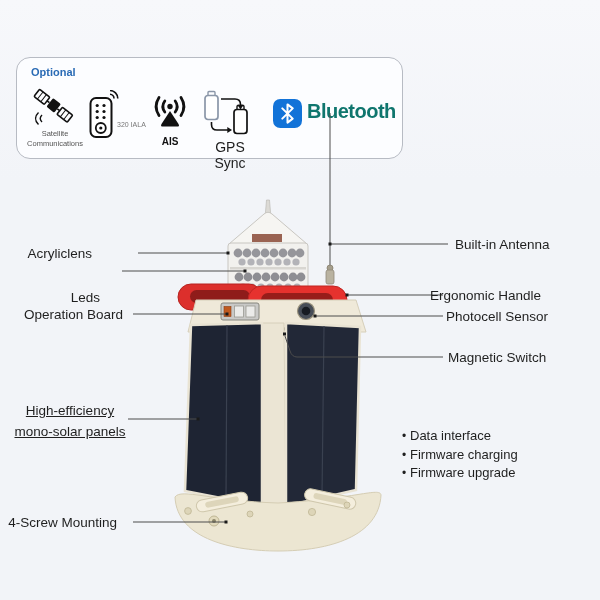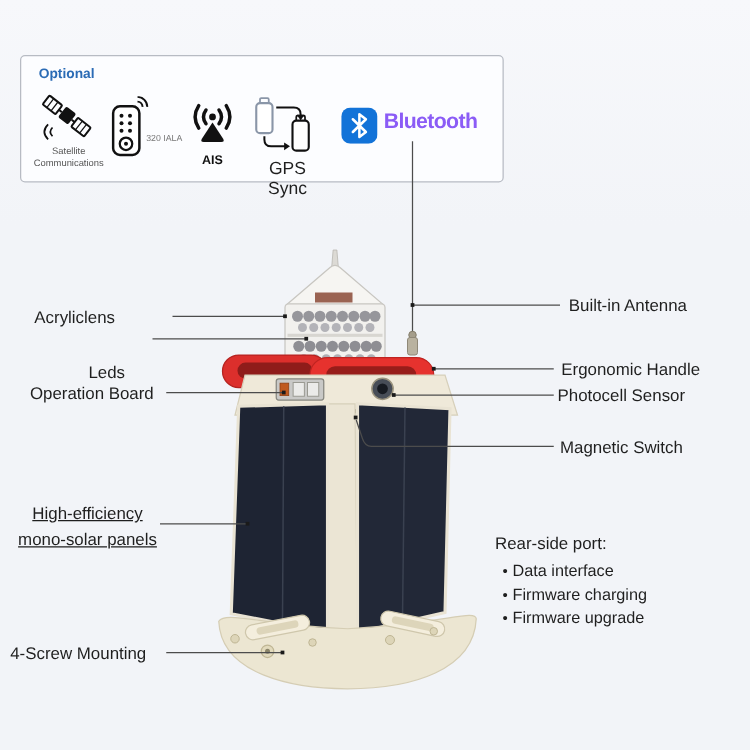--- a/index.html
+++ b/index.html
@@ -11,31 +11,31 @@
   *{margin:0;padding:0;box-sizing:border-box;}
   html,body{width:600px;height:600px;}
   body{
     font-family:"Liberation Sans","DejaVu Sans",sans-serif;
     background:linear-gradient(180deg,#f7f8fb 0%, var(--background,#f2f4f8) 30%);
     position:relative;overflow:hidden;color:var(--text-dark);
   }
   .canvas{position:absolute;inset:0;}
   
   .optional-box{
-    position:absolute;left:16px;top:44px;width:387px;height:102px;
-    background:#fcfdff;border:1px solid #b7bbc3;border-radius:4px;z-index:1;
+    position:absolute;left:16px;top:57px;width:387px;height:102px;
+    background:#fcfdff;border:1px solid #b7bbc3;border-radius:14px;z-index:1;
   }
   .optional-title{position:absolute;left:14px;top:8px;font-size:11px;font-weight:bold;color:var(--accent-blue);}
   .opt-item{position:absolute;}
   .opt-cap{color:#555;text-align:center;}
   .cap-sat{position:absolute;left:5px;top:71px;width:66px;font-size:7.5px;line-height:1.3;}
   .cap-remote{position:absolute;left:100px;top:63px;font-size:7px;color:#777;}
   .cap-ais{position:absolute;left:130px;top:78px;width:46px;font-size:10px;font-weight:bold;color:#111;text-align:center;}
   .cap-gps{position:absolute;left:191px;top:81px;width:44px;font-size:14px;text-align:center;}
-  .bt-word{position:absolute;left:290px;top:42px;font-size:17px;font-weight:bold;color:#8b5cf6;letter-spacing:-0.5px;}
+  .bt-word{position:absolute;left:290px;top:42px;font-size:20px;font-weight:bold;color:#0f766e;letter-spacing:-0.5px;}
   
   svg.scene{position:absolute;left:0;top:0;z-index:2;pointer-events:none;}
   .cl{stroke:var(--line-gray);stroke-width:1;fill:none;}
   .dot{fill:#1a1a1a;}
   
   .lbl{position:absolute;font-size:13.5px;color:var(--text-dark);white-space:nowrap;z-index:3;}
   .lbl-right{text-align:right;}
   .lbl-center{text-align:center;white-space:normal;line-height:1.55;text-decoration:underline;}
   
   .rear{position:absolute;left:396px;top:427px;z-index:3;font-size:13.5px;}
@@ -260,26 +260,25 @@
   <div class="lbl lbl-right" style="right:508px;top:246px;">Acryliclens</div>
   <div class="lbl lbl-right" style="right:500px;top:264px;margin-top:26px;">Leds</div>
   <div class="lbl lbl-right" style="right:477px;top:307px;">Operation Board</div>
   <div class="lbl lbl-center" style="left:12px;top:401px;width:116px;">
     <span>High-efficiency</span><br>
     <span>mono-solar panels</span>
   </div>
   <div class="lbl lbl-right" style="right:483px;top:515px;">4-Screw Mounting</div>
 
   <div class="lbl" style="left:455px;top:237px;">Built-in Antenna</div>
-  <div class="lbl" style="left:449px;top:288px;">Ergonomic Handle</div>
+  <div class="lbl" style="left:430px;top:288px;">Ergonomic Handle</div>
   <div class="lbl" style="left:448px;top:350px;">Magnetic Switch</div>
   <div class="lbl" style="left:446px;top:309px;">Photocell Sensor</div>
 
   <div class="rear">
-    <div class="rear-title">Rear-side port:</div>
     <div class="rear-item">
       <span class="bullet">•</span>
       <span>Data interface</span>
     </div>
     <div class="rear-item">
       <span class="bullet">•</span>
       <span>Firmware charging</span>
     </div>
     <div class="rear-item">
       <span class="bullet">•</span>

